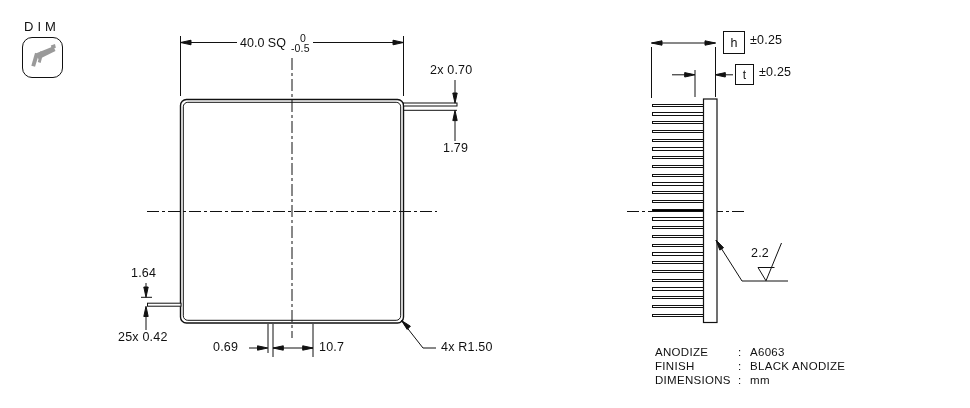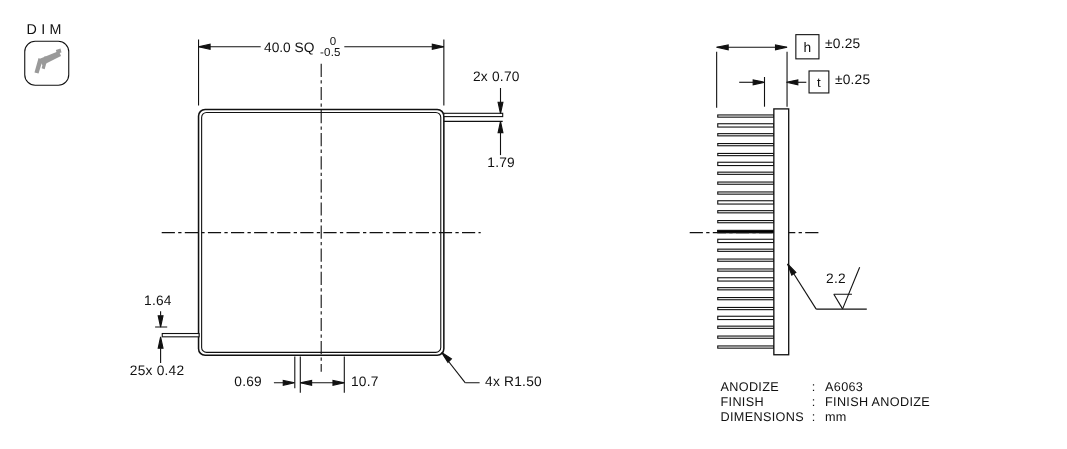--- a/index.html
+++ b/index.html
@@ -316,19 +316,19 @@
     <div class="dimtext" style="left:757px;top:65px;">±0.25</div>
 
     <div class="dimtext" style="left:749px;top:246px;background:transparent;">2.2</div>
 
     <div id="notes">
       <span>ANODIZE</span>
       <span>:</span>
       <span>A6063</span>
       <span>FINISH</span>
       <span>:</span>
-      <span>FINISH ANODIZE</span>
+      <span>BLACK ANODIZE</span>
       <span>DIMENSIONS</span>
       <span>:</span>
       <span>mm</span>
     </div>
   </div>
 </div>
 
 </body></html>

